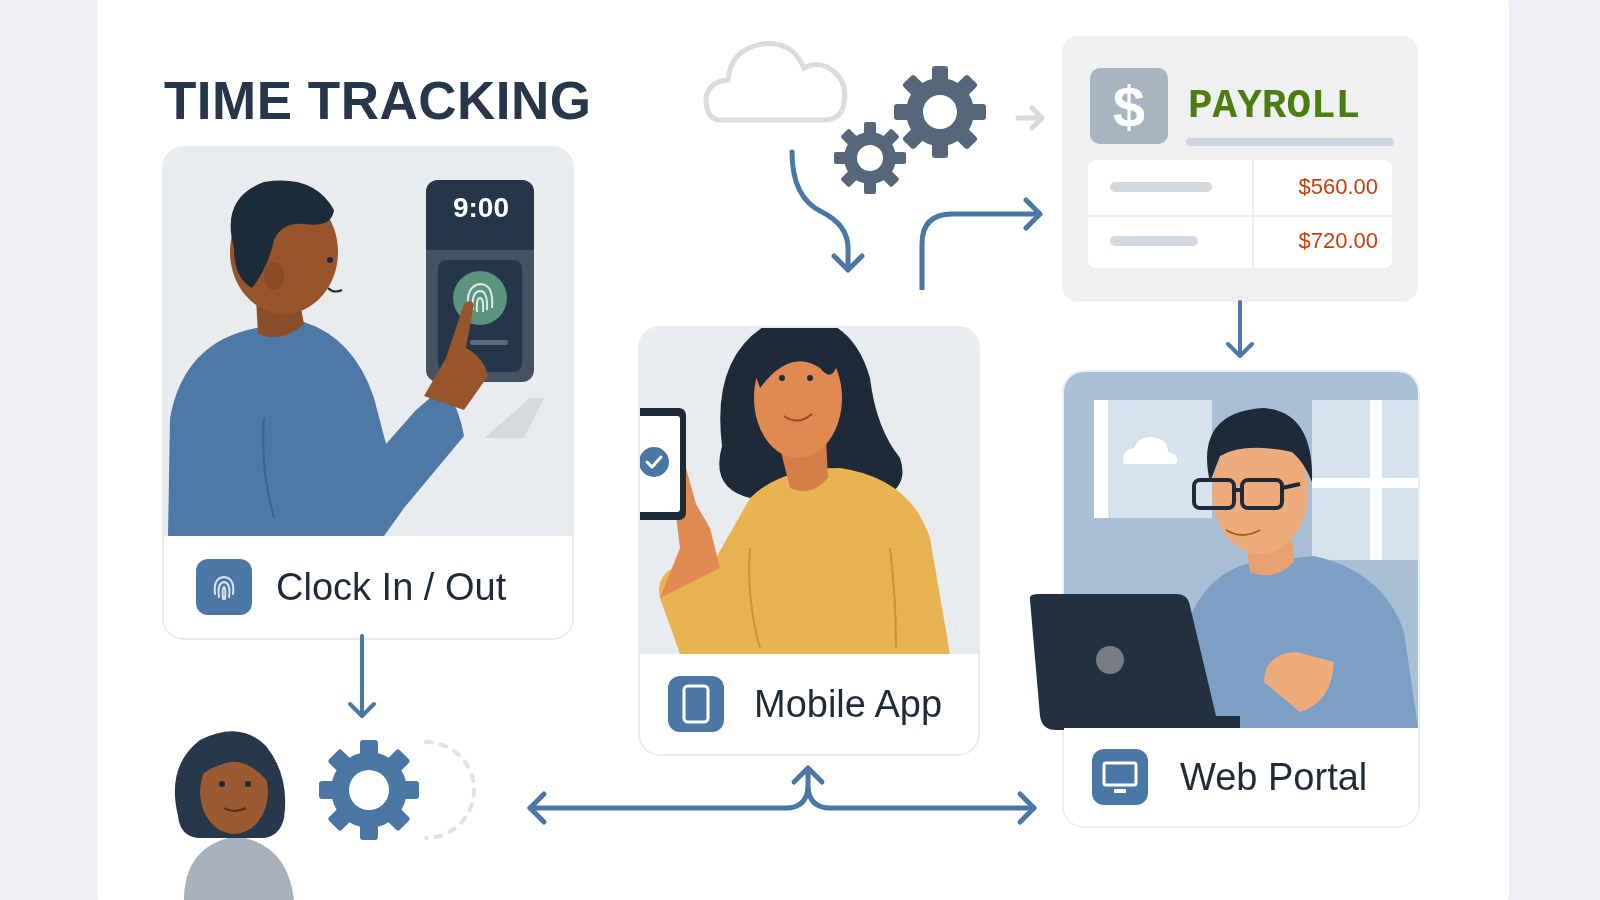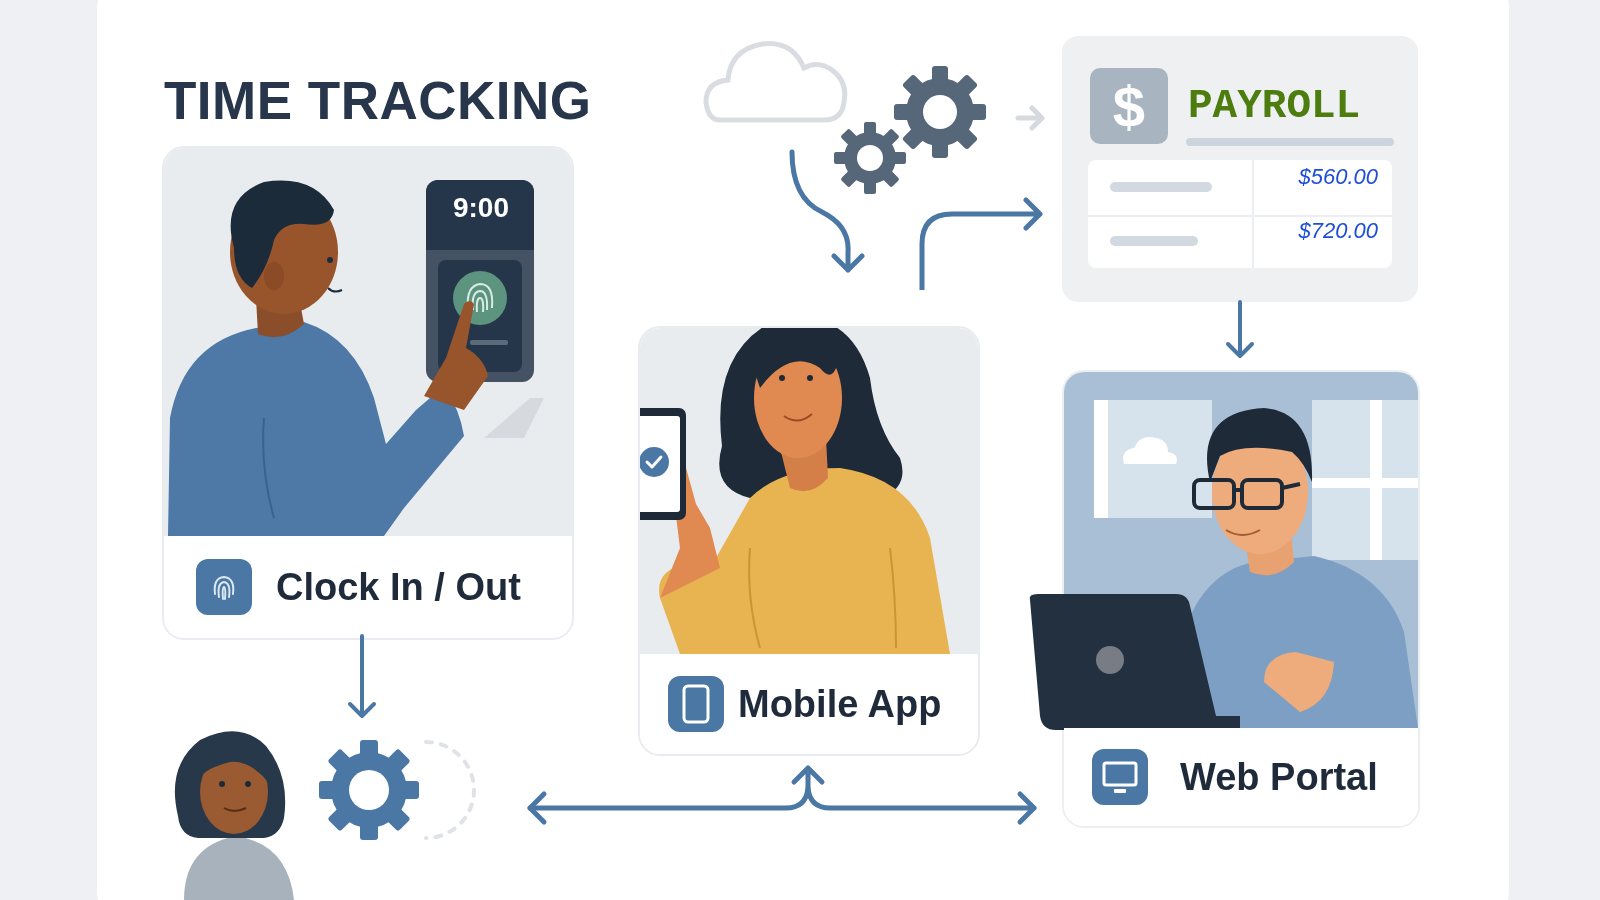--- a/index.html
+++ b/index.html
@@ -25,36 +25,36 @@
   }
   .card .scene { position: absolute; left: 0; top: 0; right: 0; }
   .card .label-row {
     position: absolute; left: 0; right: 0; bottom: 0; display: flex; align-items: center;
     background: #ffffff;
   }
   .label-row .ic {
     width: 56px; height: 56px; border-radius: 12px; background: #4b77a4;
     display: flex; align-items: center; justify-content: center; flex: none;
   }
-  .label-row .txt { font-size: 38px; color: #1f2b3a; font-weight: 700; margin-left: 26px; }
+  .label-row .txt { font-size: 38px; color: #1f2b3a; font-weight: 400; margin-left: 26px; }
   .payroll {
     position: absolute; left: 1082px; top: 36px; width: 364px; height: 266px;
     background: #eef0f2; border-radius: 16px;
   }
   .payroll .ptitle { position: absolute; left: 132px; top: 47px; font-size: 41px; font-weight: 700; color: #4d7c0f; font-family: Liberation Mono, monospace; }
   .payroll .dollar {
     position: absolute; left: 28px; top: 32px; width: 78px; height: 76px; border-radius: 10px;
     background: #a8b5c0; color: #ffffff; font-size: 58px; font-weight: 700;
     display: flex; align-items: center; justify-content: center;
   }
   .payroll .underline { position: absolute; left: 130px; top: 102px; width: 208px; height: 8px; border-radius: 4px; background: #ccd5de; }
   .ptable { position: absolute; left: 28px; top: 128px; width: 310px; height: 110px; background: #fff; border-radius: 8px; }
   .prow { position: absolute; left: 0; width: 310px; height: 55px; }
   .prow .bar { position: absolute; left: 22px; top: 22px; height: 10px; border-radius: 5px; background: #d3d9e0; }
-  .prow .amt { position: absolute; right: 14px; top: 4px; font-size: 22px; color: #1d4ed8; font-style: italic; }
+  .prow .amt { position: absolute; right: 14px; top: 14px; font-size: 22px; color: #c2410c; }
   .prow .divv { position: absolute; left: 168px; top: 0; bottom: 0; width: 2px; background: #eceff2; }
   svg { display: block; }
 </style>
 </head>
 <body>
 
 <div class="canvas"></div>
 
 <div class="abs title">TIME TRACKING</div>
 
@@ -174,21 +174,21 @@
       <path d="M7 134 L12 139 L21 129" fill="none" stroke="#fff" stroke-width="3" stroke-linecap="round" stroke-linejoin="round"></path>
     </svg>
   </div>
   <div class="label-row" style="height:100px">
     <div class="ic" style="position:absolute;left:28px">
       <svg width="30" height="40">
           <rect x="3" y="2" width="24" height="36" rx="4" fill="none" stroke="#fff" stroke-width="3"></rect>
           <rect x="8" y="7" width="14" height="26" fill="#4b77a4"></rect>
         </svg>
     </div>
-    <div class="txt" style="position:absolute;left:98px;margin-left:0">Mobile App</div>
+    <div class="txt" style="position:absolute;left:98px;margin-left:16px">Mobile App</div>
   </div>
 </div>
 
 <div class="payroll" style="left:1062px;top:36px;width:356px">
   <div class="dollar">$</div>
   <div class="ptitle" style="left:126px">PAYROLL</div>
   <div class="underline" style="left:124px"></div>
   <div class="ptable" style="left:26px;top:124px;width:304px;height:108px">
     <div class="prow" style="top:0;width:304px;border-bottom:2px solid #eceff2">
       <div class="bar" style="width:102px"></div>

